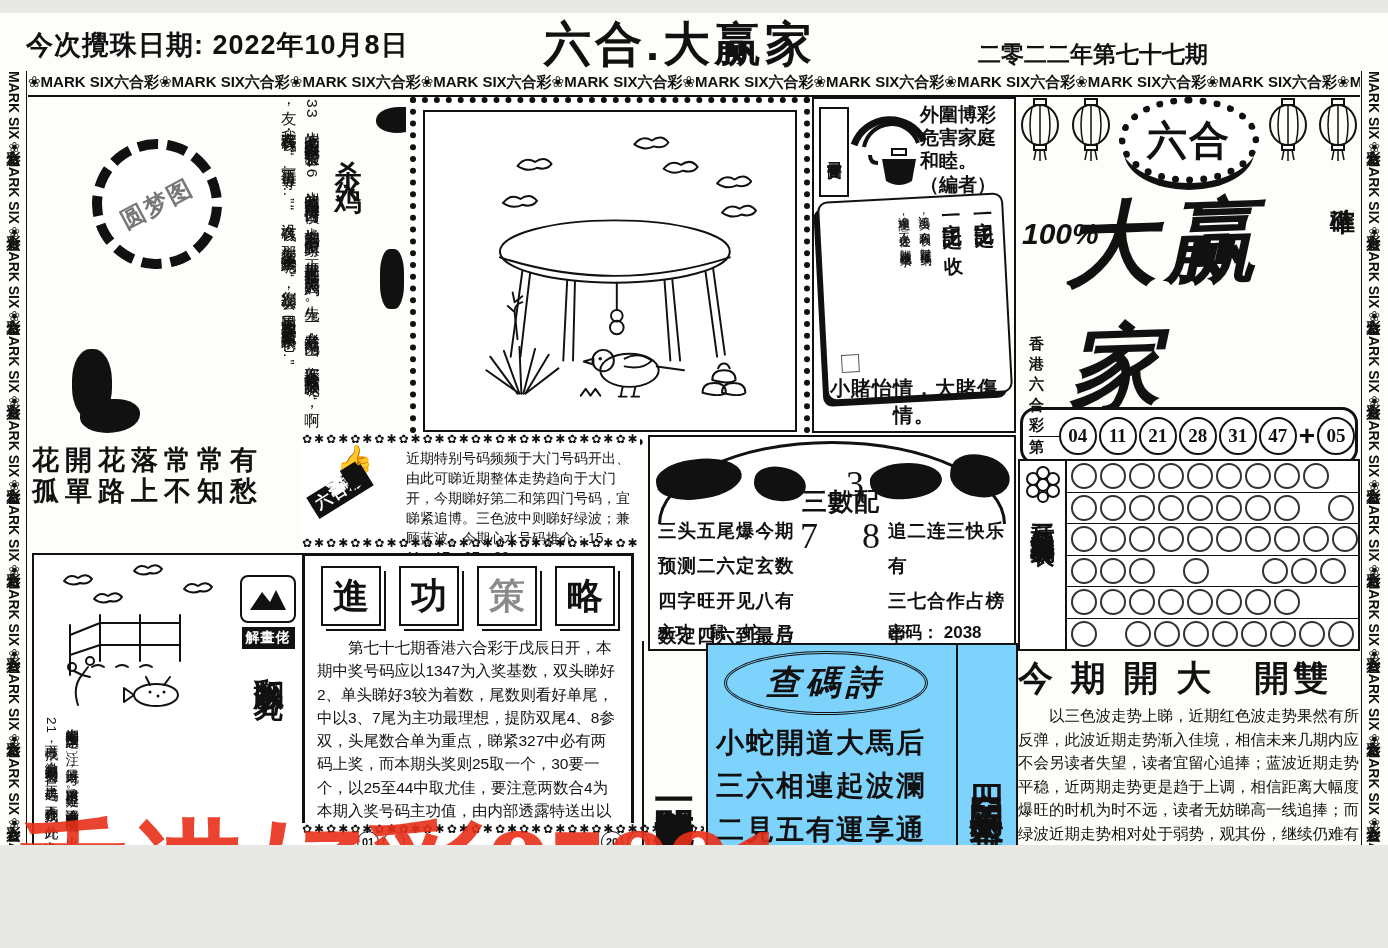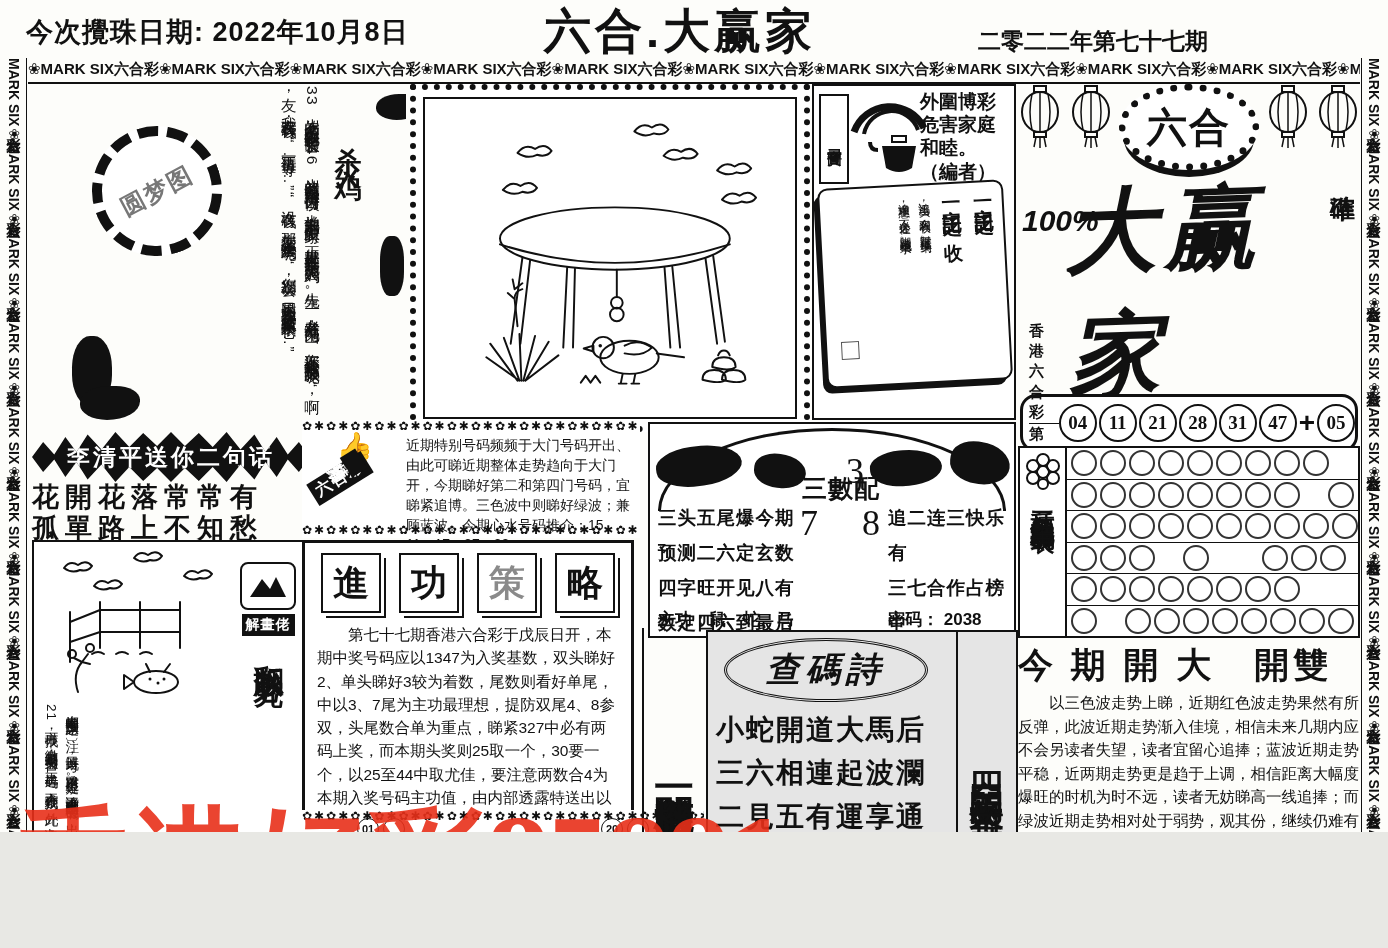--- a/index.html
+++ b/index.html
@@ -1,18 +1,18 @@
 <!DOCTYPE html>
 <html><head>
 <meta charset="utf-8">
 <style>
   html,body{margin:0;padding:0;background:#e8e8e4;}
   body{font-family:"Liberation Sans","DejaVu Sans",sans-serif;color:#111;}
   .serif{font-family:"Liberation Serif","DejaVu Serif",serif;}
-  #page{position:relative;width:1388px;height:832px;background:#fdfdfa;overflow:hidden;margin:0 auto;}
+  #page{position:relative;width:1388px;height:832px;background:#fdfdfa;overflow:hidden;margin:13px auto;}
   .abs{position:absolute;}
   .vrl{writing-mode:vertical-rl;text-orientation:mixed;}
   .nowrap{white-space:nowrap;overflow:hidden;}
 
   
   .hdr-date{left:26px;top:14px;font-size:27px;font-weight:900;letter-spacing:1px;}
   .hdr-title{left:450px;top:0px;width:460px;text-align:center;font-size:47px;font-weight:900;letter-spacing:4px;}
   .hdr-issue{left:978px;top:26px;width:250px;font-size:23px;font-weight:600;font-family:"Liberation Serif","DejaVu Serif",serif;}
 
   
@@ -107,21 +107,21 @@
   .treasure-warn{position:absolute;left:106px;top:4px;width:94px;font-size:19px;font-weight:900;line-height:1.22;}
   .scroll{position:absolute;left:8px;top:98px;width:182px;height:196px;border:2.5px solid #111;border-radius:10px;
     transform:rotate(-3deg);background:#fff;box-shadow:-5px 6px 0 -1px #111;}
   .scroll-flow{position:absolute;right:6px;top:8px;height:180px;writing-mode:vertical-rl;}
   .scroll-big{font-size:19px;font-weight:800;font-family:"Liberation Serif","DejaVu Serif",serif;letter-spacing:3px;padding-left:6px;}
   .scroll-small{font-size:11.5px;line-height:1.5;letter-spacing:1px;font-family:"Liberation Serif","DejaVu Serif",serif;padding-left:3px;}
   .scroll-seal{position:absolute;left:14px;bottom:26px;width:16px;height:16px;border:1.5px solid #555;font-size:7px;color:#555;overflow:hidden;}
   .treasure-foot{position:absolute;left:0;bottom:2px;width:100%;text-align:center;font-size:20px;font-weight:900;letter-spacing:1px;}
 
   
-  .chayma{left:706px;top:630px;width:312px;height:274px;border:2px solid #111;background:#e5e5e5;box-sizing:border-box;display:flex;}
+  .chayma{left:706px;top:630px;width:312px;height:274px;border:2px solid #111;background:#7dd3fc;box-sizing:border-box;display:flex;}
   .chayma-main{flex:1;padding:4px 0 0 8px;}
   .chayma-oval{width:198px;height:58px;border:3px double #111;border-radius:50%;display:flex;align-items:center;justify-content:center;
     font-size:34px;font-weight:900;font-style:italic;font-family:"Liberation Serif","DejaVu Serif",serif;letter-spacing:6px;margin:2px 0 6px 8px;}
   .chayma-verse{font-size:28px;font-weight:900;line-height:1.55;letter-spacing:2px;}
   .chayma-side{width:58px;border-left:2px solid #111;display:flex;align-items:center;justify-content:center;
     writing-mode:vertical-rl;font-size:34px;font-weight:900;letter-spacing:6px;}
 
   
   .masthead{left:1018px;top:84px;width:342px;height:308px;}
   .lantern-row{display:flex;align-items:flex-start;justify-content:space-between;height:86px;}
@@ -197,21 +197,20 @@
     <div class="ink" style="left:348px;top:150px;width:24px;height:60px;border-radius:40%;"></div>
     <div class="ink" style="left:40px;top:250px;width:40px;height:70px;border-radius:45%;"></div>
     <div class="ink" style="left:48px;top:300px;width:60px;height:34px;"></div>
     <div class="story-flow">
       <div class="story-title">杀火鸡</div>
       <div class="story-body">33岁的个主顾的欠款拖得时间太长了，46岁的裁缝决定亲自登门去讨债。当他来到那个主顾家时，正赶上那人在宰杀一只肥大的火鸡。“先生。”老裁缝开门见山，“您还不还给我那笔欠款呢？”“啊，我的朋友，我实在没有钱，”“请再等一等……”“没有钱？那您怎么还宰杀火鸡呢？”“您别误会，这是因为我实在不出什么东西来喂它……”</div>
     </div>
   </div>
 
   <div class="abs couplet">
-    <div class="couplet-banner">李清平送你二句话</div>
     <div class="couplet-line">花開花落常常有</div>
     <div class="couplet-line">孤單路上不知愁</div>
   </div>
 
   <div class="abs jiehua">
     <div class="jiehua-top">
       <svg class="jiehua-svg" viewBox="0 0 196 156">
         <path class="sk" d="M30 26 q6 -8 14 -3 q8 -6 14 1 q-4 6 -12 4 q-8 4 -16 -2 z"></path>
         <path class="sk" d="M100 16 q6 -8 14 -3 q8 -6 14 1 q-4 6 -12 4 q-8 4 -16 -2 z"></path>
         <path class="sk" d="M150 34 q6 -8 14 -3 q8 -6 14 1 q-4 6 -12 4 q-8 4 -16 -2 z"></path>
@@ -388,20 +387,21 @@
     <div class="treasure-warn">外圍博彩危害家庭和睦。（編者）</div>
     <div class="scroll">
       <div class="scroll-flow">
         <div class="scroll-big">一字記之曰：</div>
         <div class="scroll-big">一字記之曰：收</div>
         <div class="scroll-small">鸿运当头，名利双收：时运正佳可笑纳。</div>
         <div class="scroll-small">追求理想，不必迷住：脚踏实地稳中求。</div>
       </div>
       <div class="scroll-seal"></div>
     </div>
+    <div class="treasure-foot">小賭怡情，大賭傷情。</div>
   </div>
 
   <div class="abs chayma">
     <div class="chayma-main">
       <div class="chayma-oval">查碼詩</div>
       <div class="chayma-verse">
           <div>小蛇開道大馬后</div>
           <div>三六相連起波瀾</div>
           <div>二見五有運享通</div>
           <div>合碼四一不可失</div>

